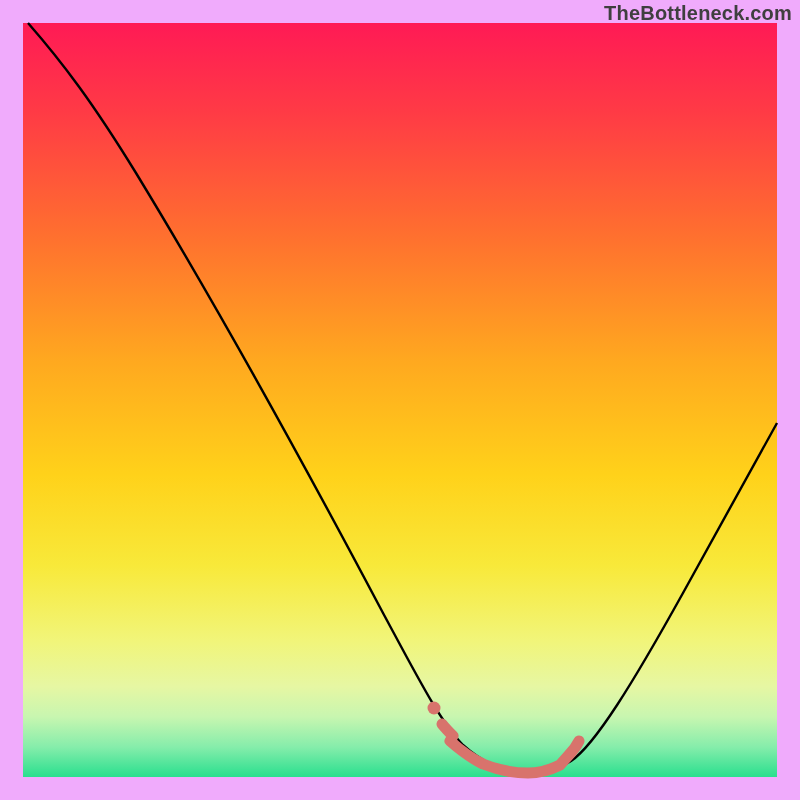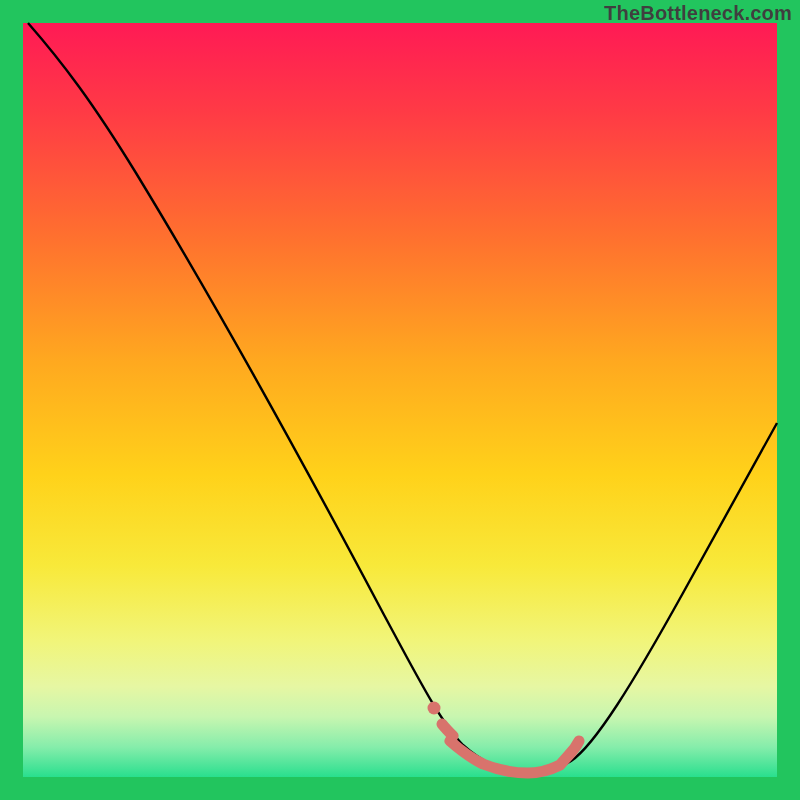--- a/index.html
+++ b/index.html
@@ -8,21 +8,21 @@
     background: #000;
     width: 800px;
     height: 800px;
     overflow: hidden;
     position: relative;
     font-family: Arial, Helvetica, sans-serif;
   }
   .outer {
     position: absolute;
     inset: 0;
-    background: #22c55e;
+    background: #f0abfc;
   }
   .plot-area {
     position: absolute;
     left: 23px;
     top: 23px;
     width: 754px;
     height: 754px;
     
     background: linear-gradient(to bottom,
       #ff1a55 0%,

